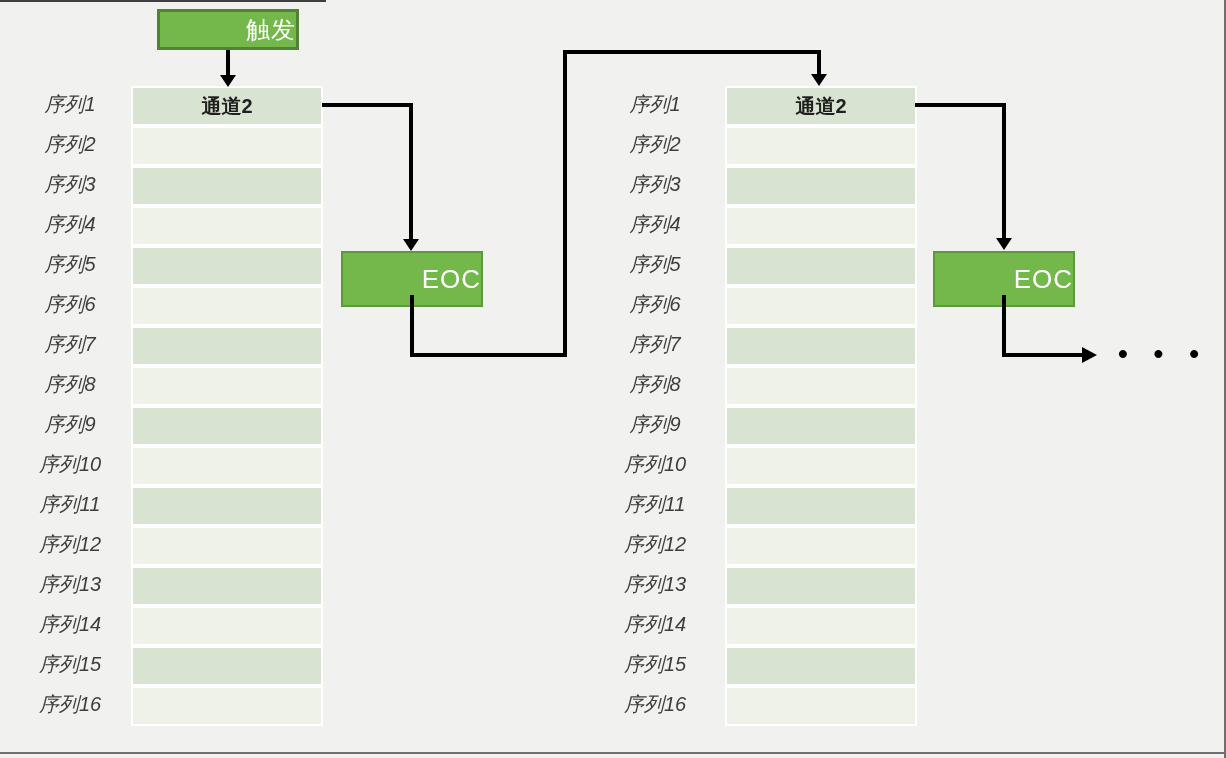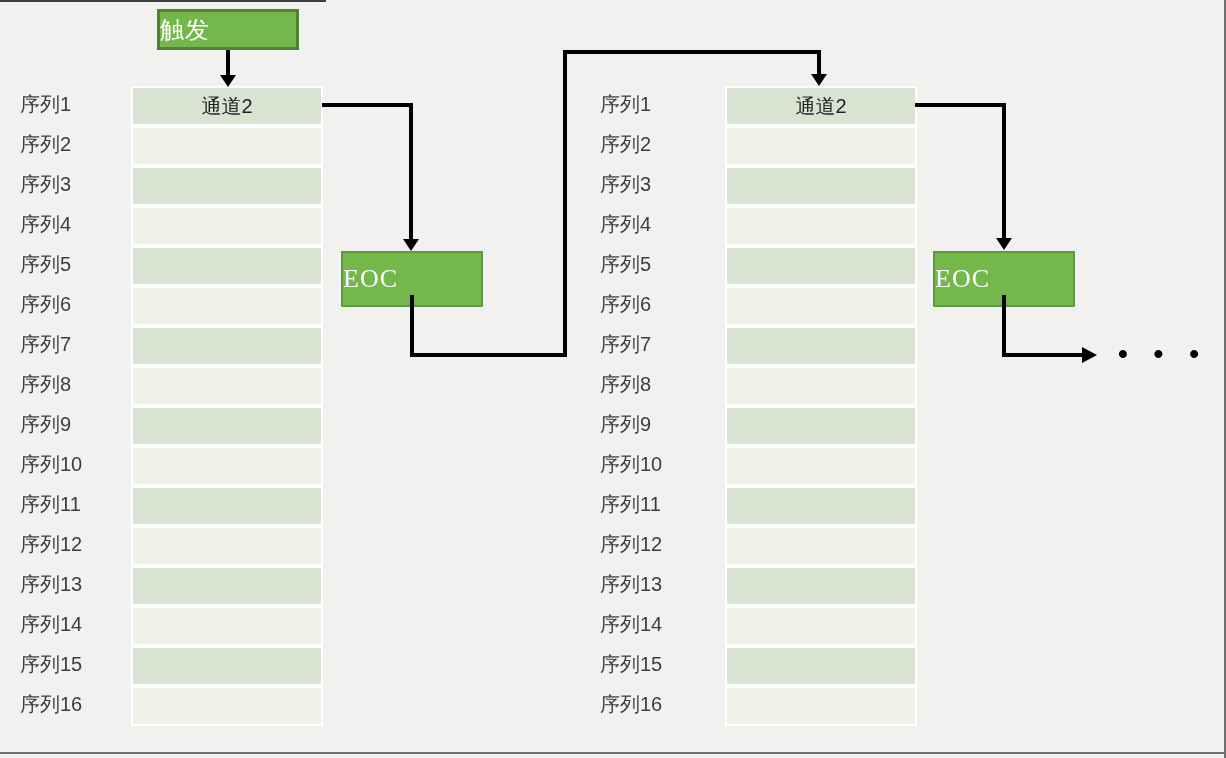--- a/index.html
+++ b/index.html
@@ -23,56 +23,56 @@
   
   .frame-top-left{position:absolute;left:0;top:0;width:326px;height:2px;background:#3e3e3e;}
   .frame-right{position:absolute;left:1224px;top:0;width:2px;height:758px;background:#6f6f6f;}
   .frame-bottom{position:absolute;left:0;top:752px;width:1226px;height:2px;background:#6f6f6f;}
 
   
   .node-box{
     position:absolute;
     background:var(--box-green);
     color:#ffffff;
-    display:flex;align-items:center;justify-content:flex-start;
+    display:flex;align-items:center;justify-content:flex-end;
     text-align:center;
-    font-family:Liberation Serif, serif;
   }
   .trigger-box{
     left:157px;top:9px;width:142px;height:41px;
     border:3px solid var(--box-border-green);
     font-size:24px;letter-spacing:1px;
   }
   .eoc-box{
     width:142px;height:56px;
     border:2px solid #5d9a39;
     font-size:26px;letter-spacing:1px;
   }
   .eoc-box.first{left:341px;top:251px;}
   .eoc-box.second{left:933px;top:251px;}
 
   
   .labels-col{position:absolute;top:86px;}
   .labels-col.left{left:20px;width:100px;}
   .labels-col.right{left:600px;width:110px;}
   .row-label{
     height:36px;line-height:36px;margin-bottom:4px;
-    text-align:left;font-size:20px;color:var(--label-gray);
+    text-align:center;font-size:20px;color:var(--label-gray);
     white-space:nowrap;
+    font-style:italic;
   }
   .cells-panel{
     position:absolute;top:86px;width:192px;
     background:var(--panel-white);
     padding:2px;
   }
   .cells-panel.left{left:131px;}
   .cells-panel.right{left:725px;}
   .seq-cell{
     height:36px;line-height:36px;margin-bottom:4px;
-    text-align:center;font-size:20px;font-weight:400;color:#1f1f1f;
+    text-align:center;font-size:20px;font-weight:700;color:#1f1f1f;
   }
   .seq-cell:last-child{margin-bottom:0;}
   .seq-cell:nth-child(odd){background:var(--row-dark);}
   .seq-cell:nth-child(even){background:var(--row-light);}
 
   
   svg.connectors{position:absolute;left:0;top:0;width:1226px;height:758px;pointer-events:none;}
   svg.connectors path{fill:none;stroke:var(--connector-black);stroke-width:4px;}
   svg.connectors polygon{fill:var(--connector-black);stroke:none;}
 

